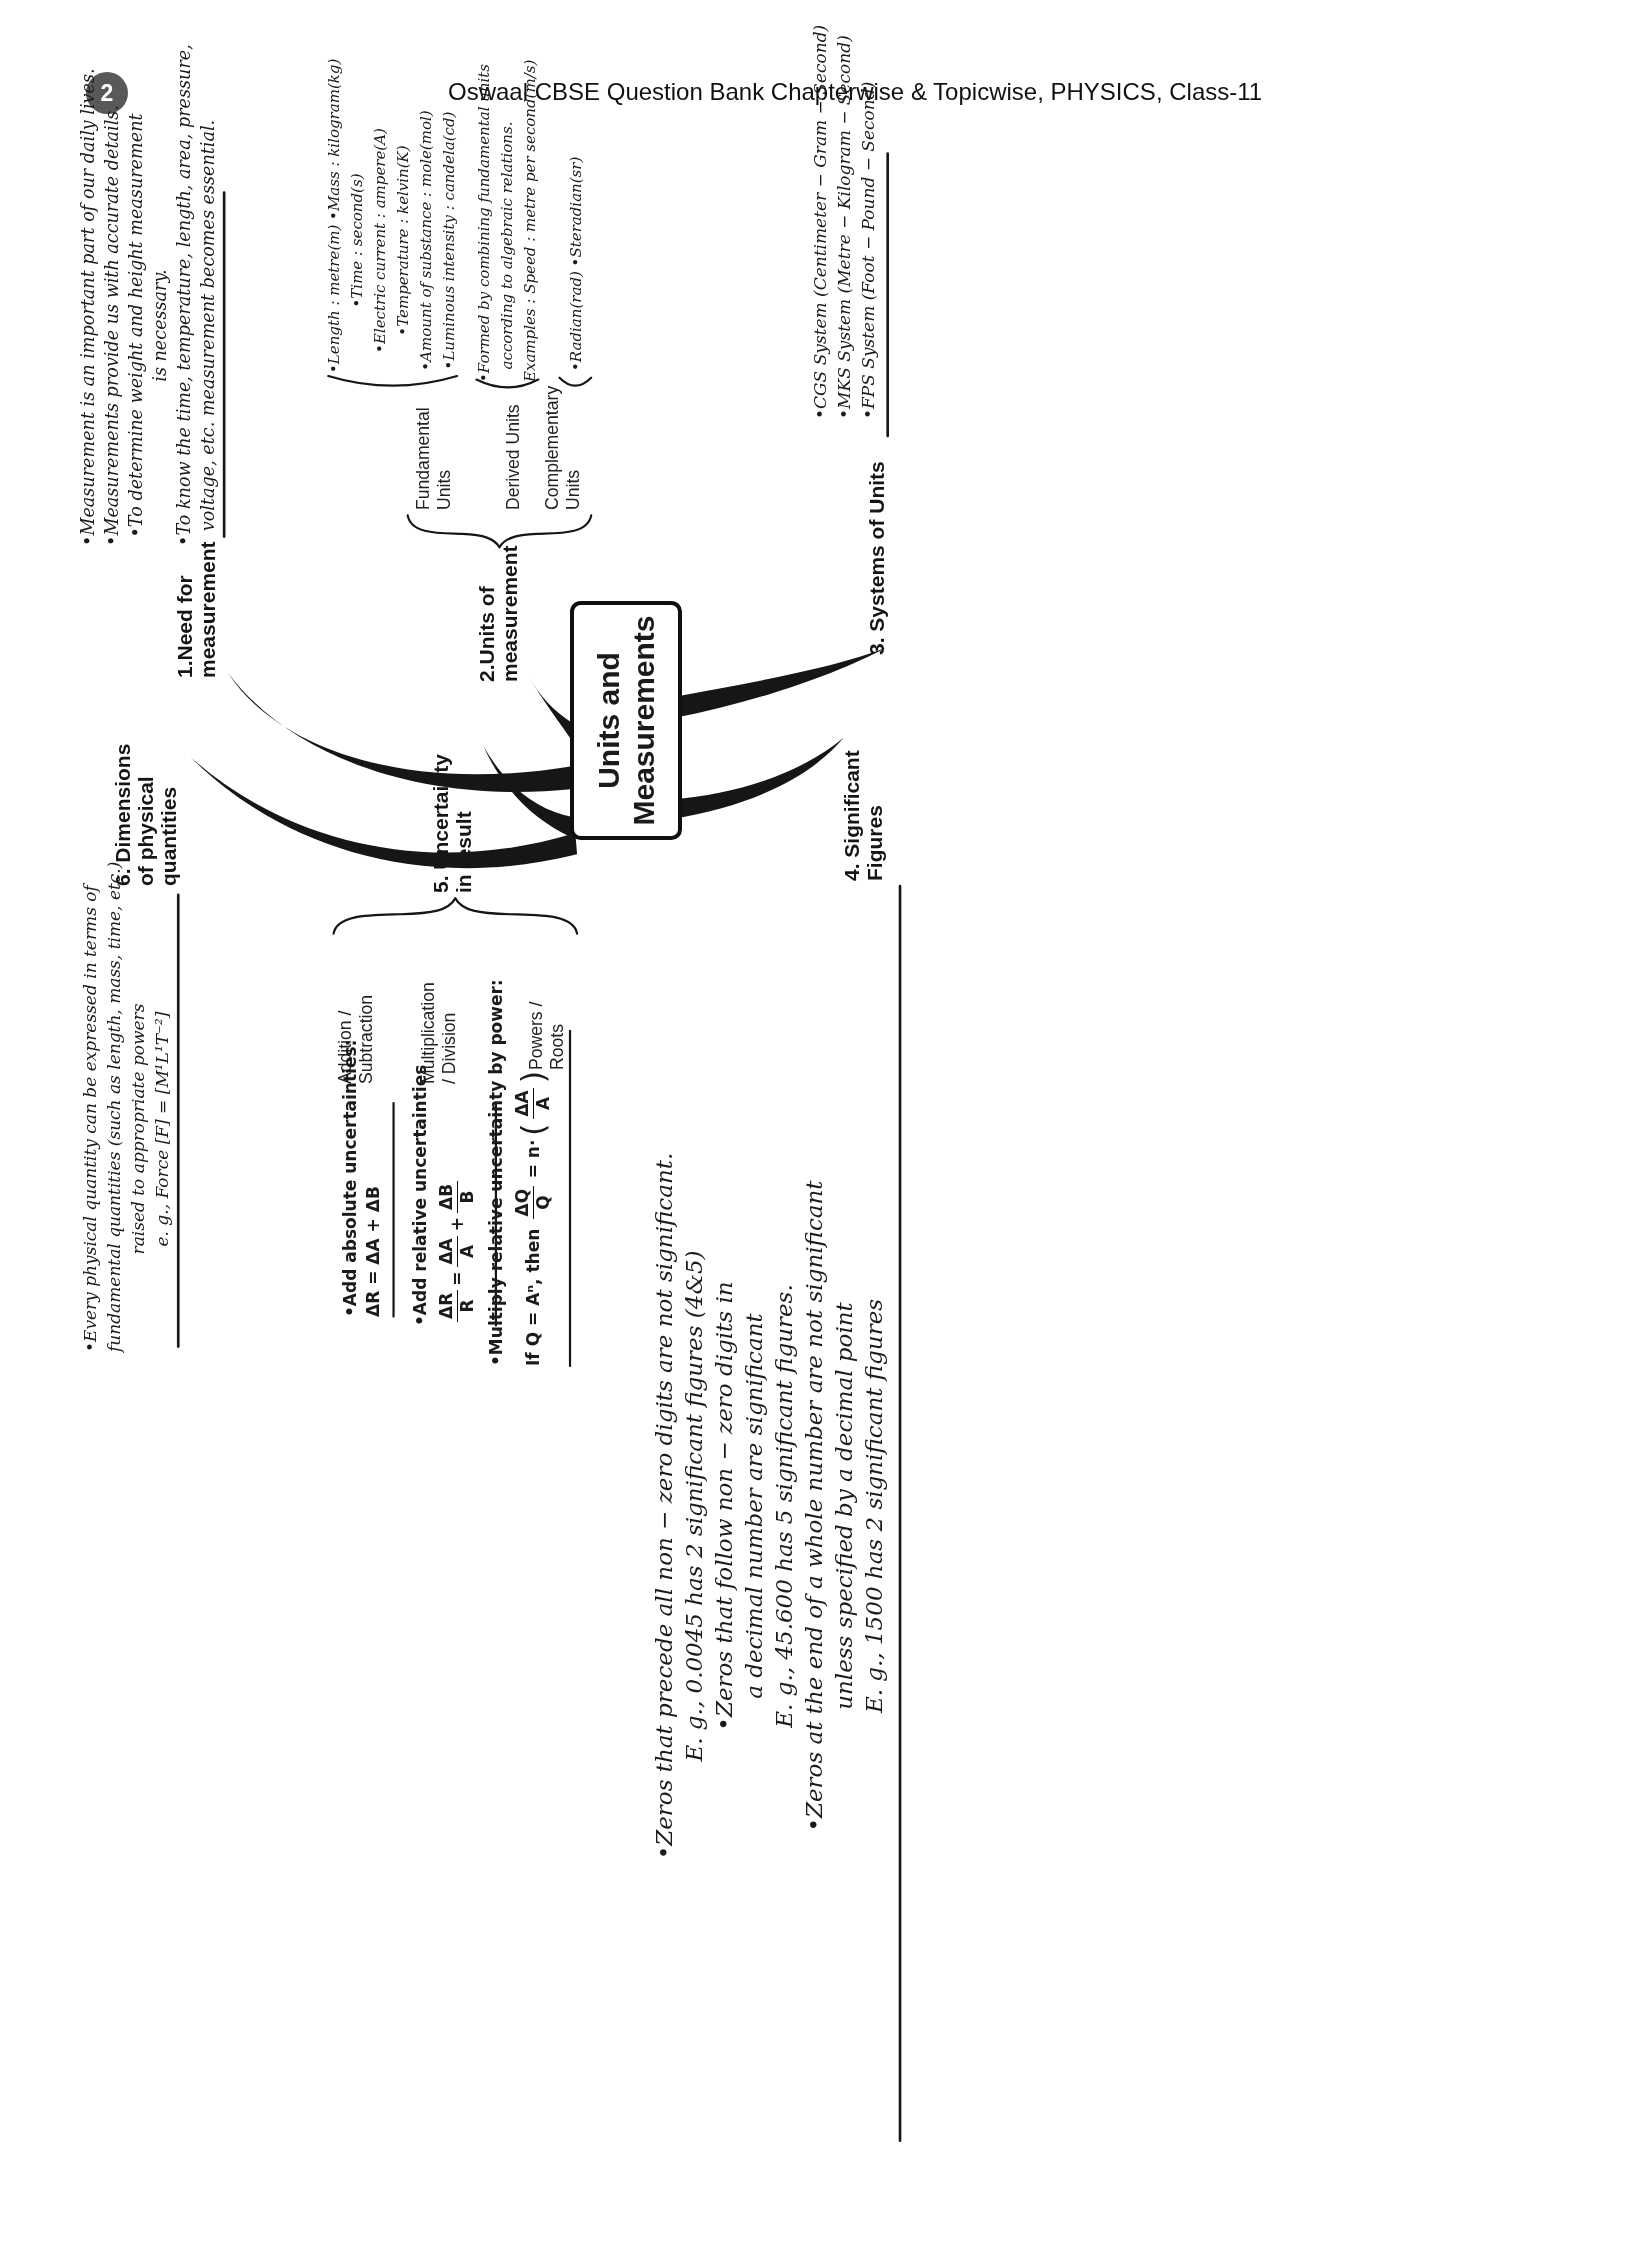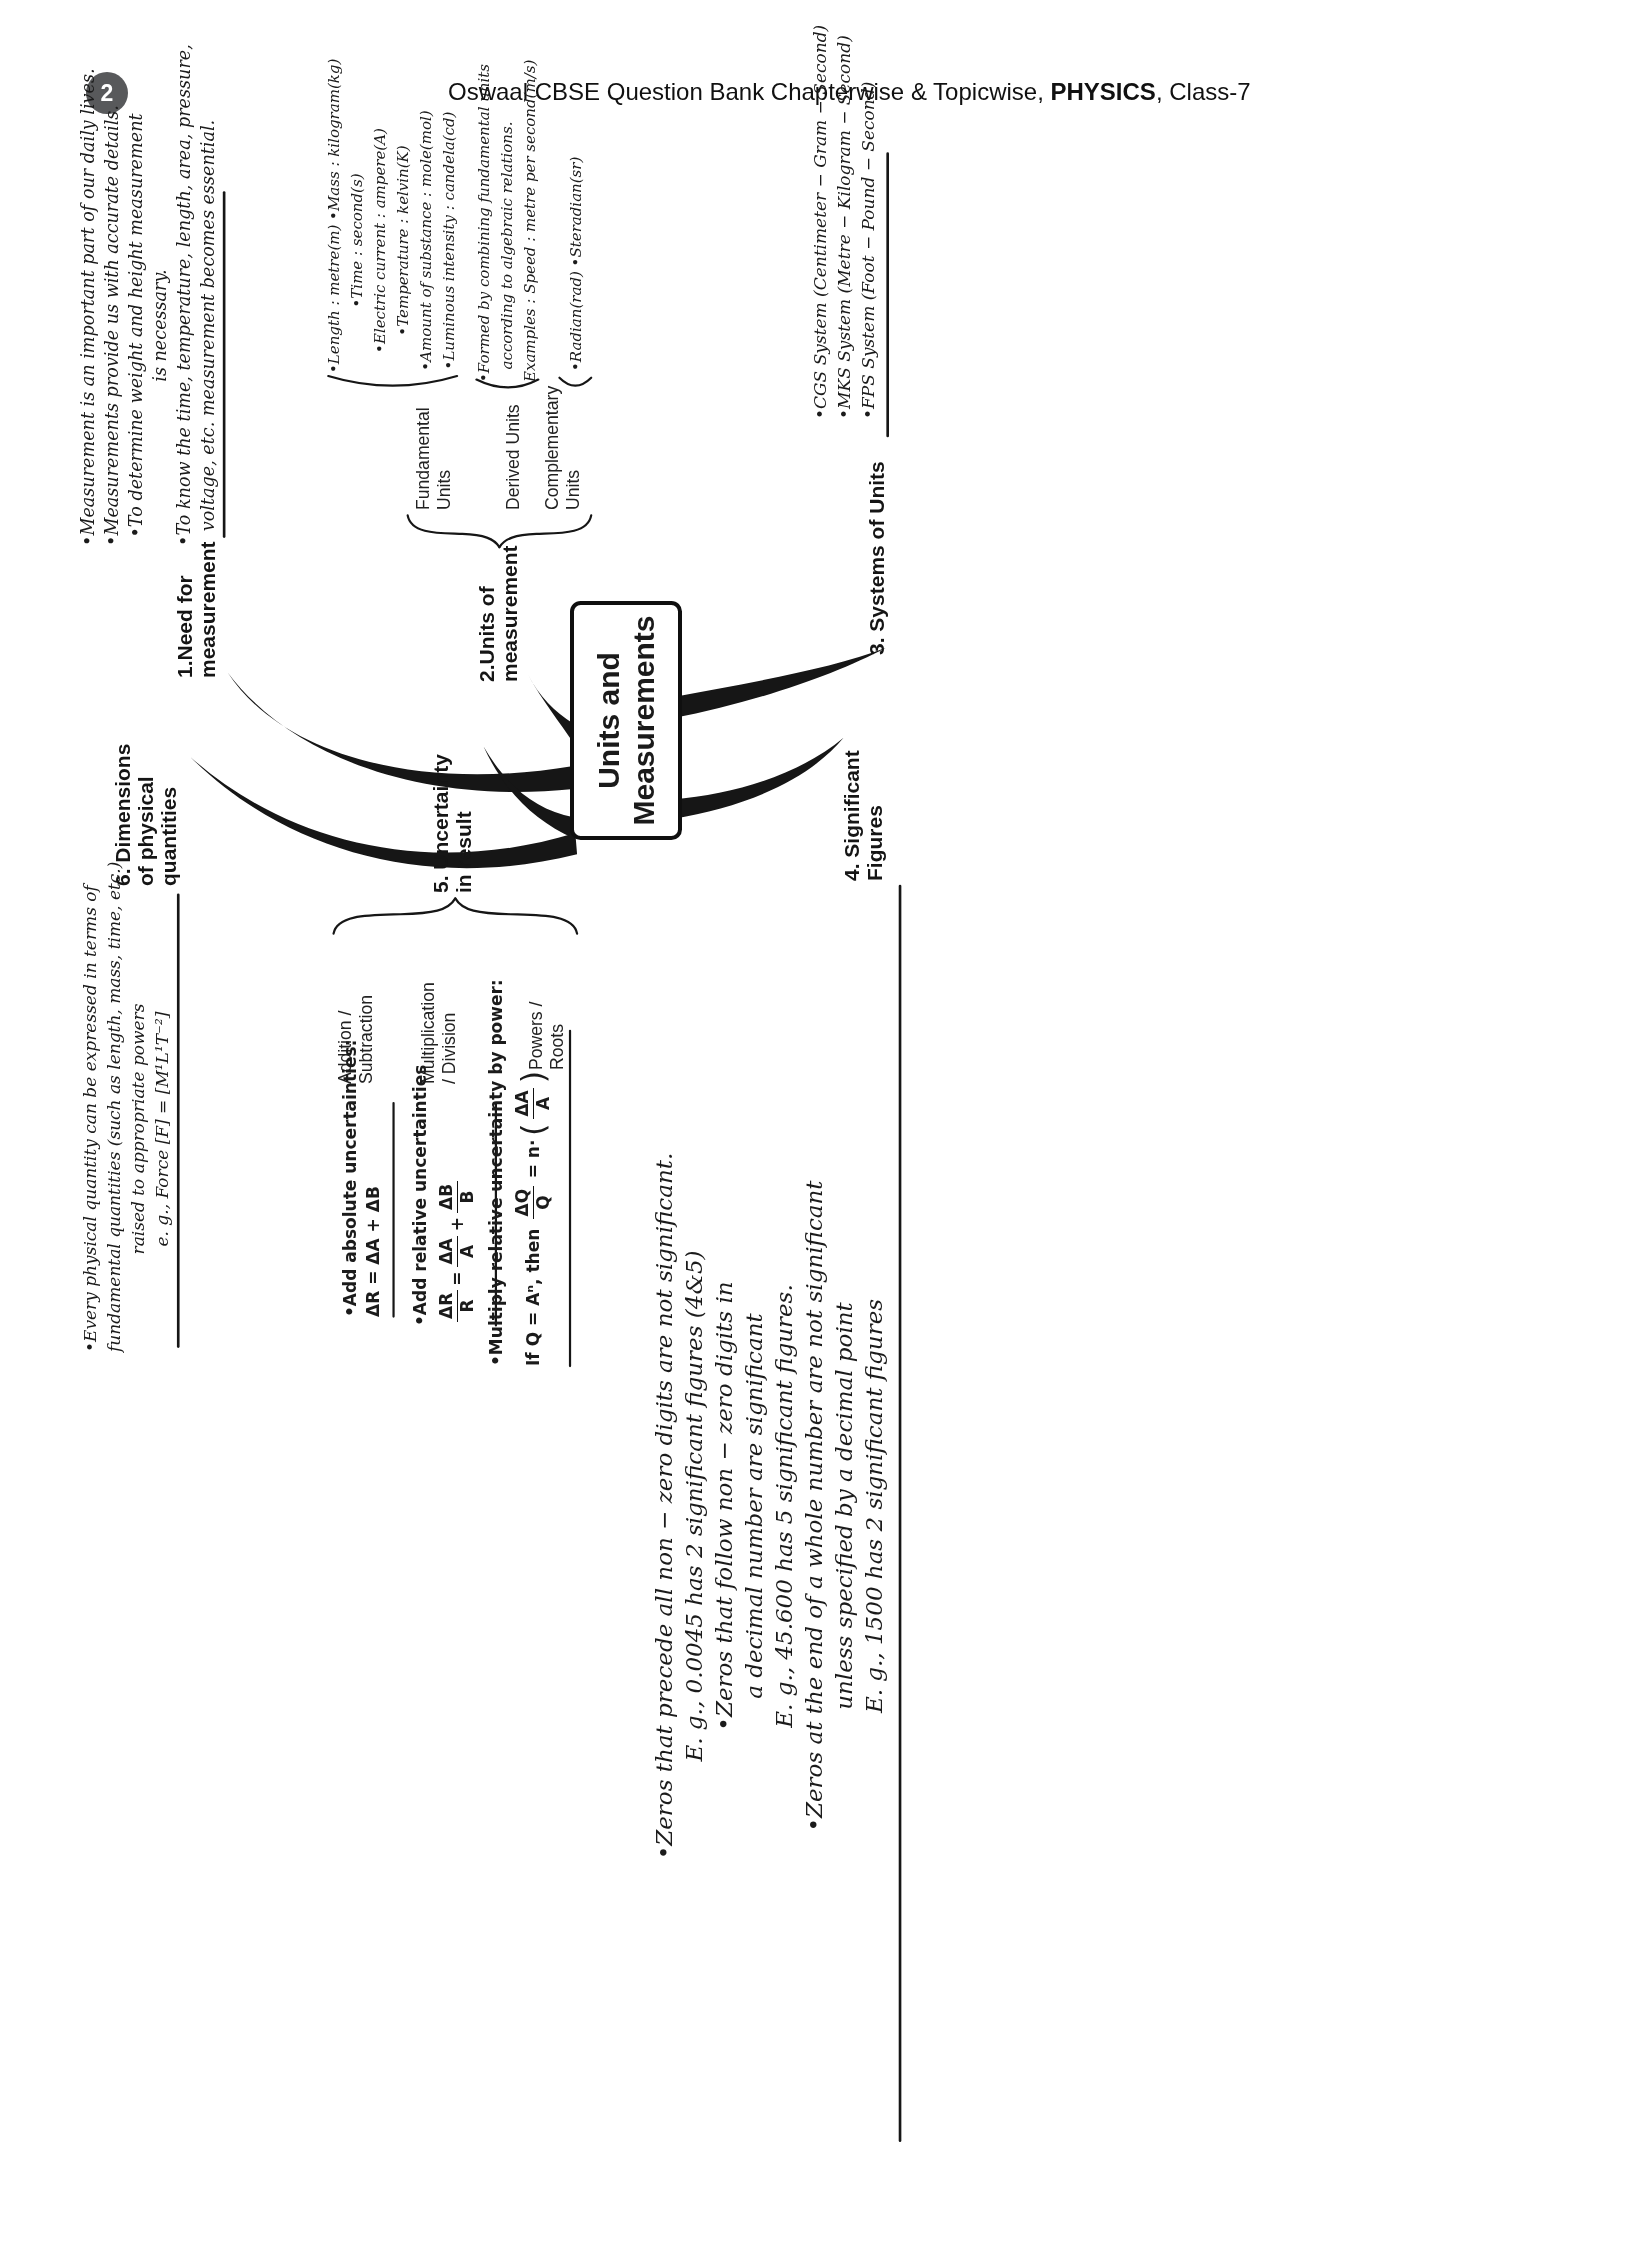--- a/index.html
+++ b/index.html
@@ -9,21 +9,21 @@
     font-family:"Liberation Sans", sans-serif;
   }
   .abs { position:absolute; }
   .badge {
     position:absolute; left:86px; top:72px; width:42px; height:42px;
     border-radius:50%; background:#58595b; color:#ffffff;
     display:flex; align-items:center; justify-content:center;
     font-size:23px; font-weight:bold;
   }
   .header { position:absolute; left:448px; top:78px; font-size:24px; color:#111; white-space:nowrap; }
-  .header b { font-weight:700; }
+  .header b { font-weight:400; }
 
   .rot-wrap { position:absolute; left:0; top:106px; width:1643px; height:2153px; }
   .land {
     position:absolute; left:0; top:0; width:2153px; height:1643px;
     transform-origin:0 0;
     transform: rotate(-90deg) translateX(-2153px);
   }
   .svg-layer { position:absolute; left:0; top:0; width:2153px; height:1643px; }
   .sw  { fill:#161616; stroke:none; }
   .ln  { stroke:#161616; stroke-width:3; fill:none; stroke-linecap:round; }
@@ -50,21 +50,21 @@
   .frac .num { border-bottom:1.8px solid #111; padding:0 2.6px; }
   .paren { font-size:32px; font-weight:400; line-height:1; }
 </style>
 </head>
 <body>
 
 <div class="page">
 
   <div class="badge">2</div>
 
-  <div class="header"><span>Oswaal CBSE Question Bank Chapterwise &amp; Topicwise, </span><b>PHYSICS</b><span>, Class-7</span></div>
+  <div class="header"><span>Oswaal CBSE Question Bank Chapterwise &amp; Topicwise, </span><b>PHYSICS</b><span>, Class-11</span></div>
 
   <div class="rot-wrap">
     <div class="land">
 
       <svg class="svg-layer" viewBox="0 0 2440 1862" aria-hidden="true">
 
         <path class="sw" d="M 1666,650 C 1648,478 1702,330 1798,258 C 1706,318 1662,470 1692,650 Z"></path>
         <path class="sw" d="M 1740,650 C 1754,628 1770,612 1796,598 C 1764,616 1742,634 1718,650 Z"></path>
         <path class="sw" d="M 1770,762 C 1786,848 1802,942 1826,1004 C 1796,948 1764,856 1746,762 Z"></path>
         <path class="sw" d="M 1654,762 C 1660,836 1684,908 1724,956 C 1676,916 1646,846 1632,762 Z"></path>

